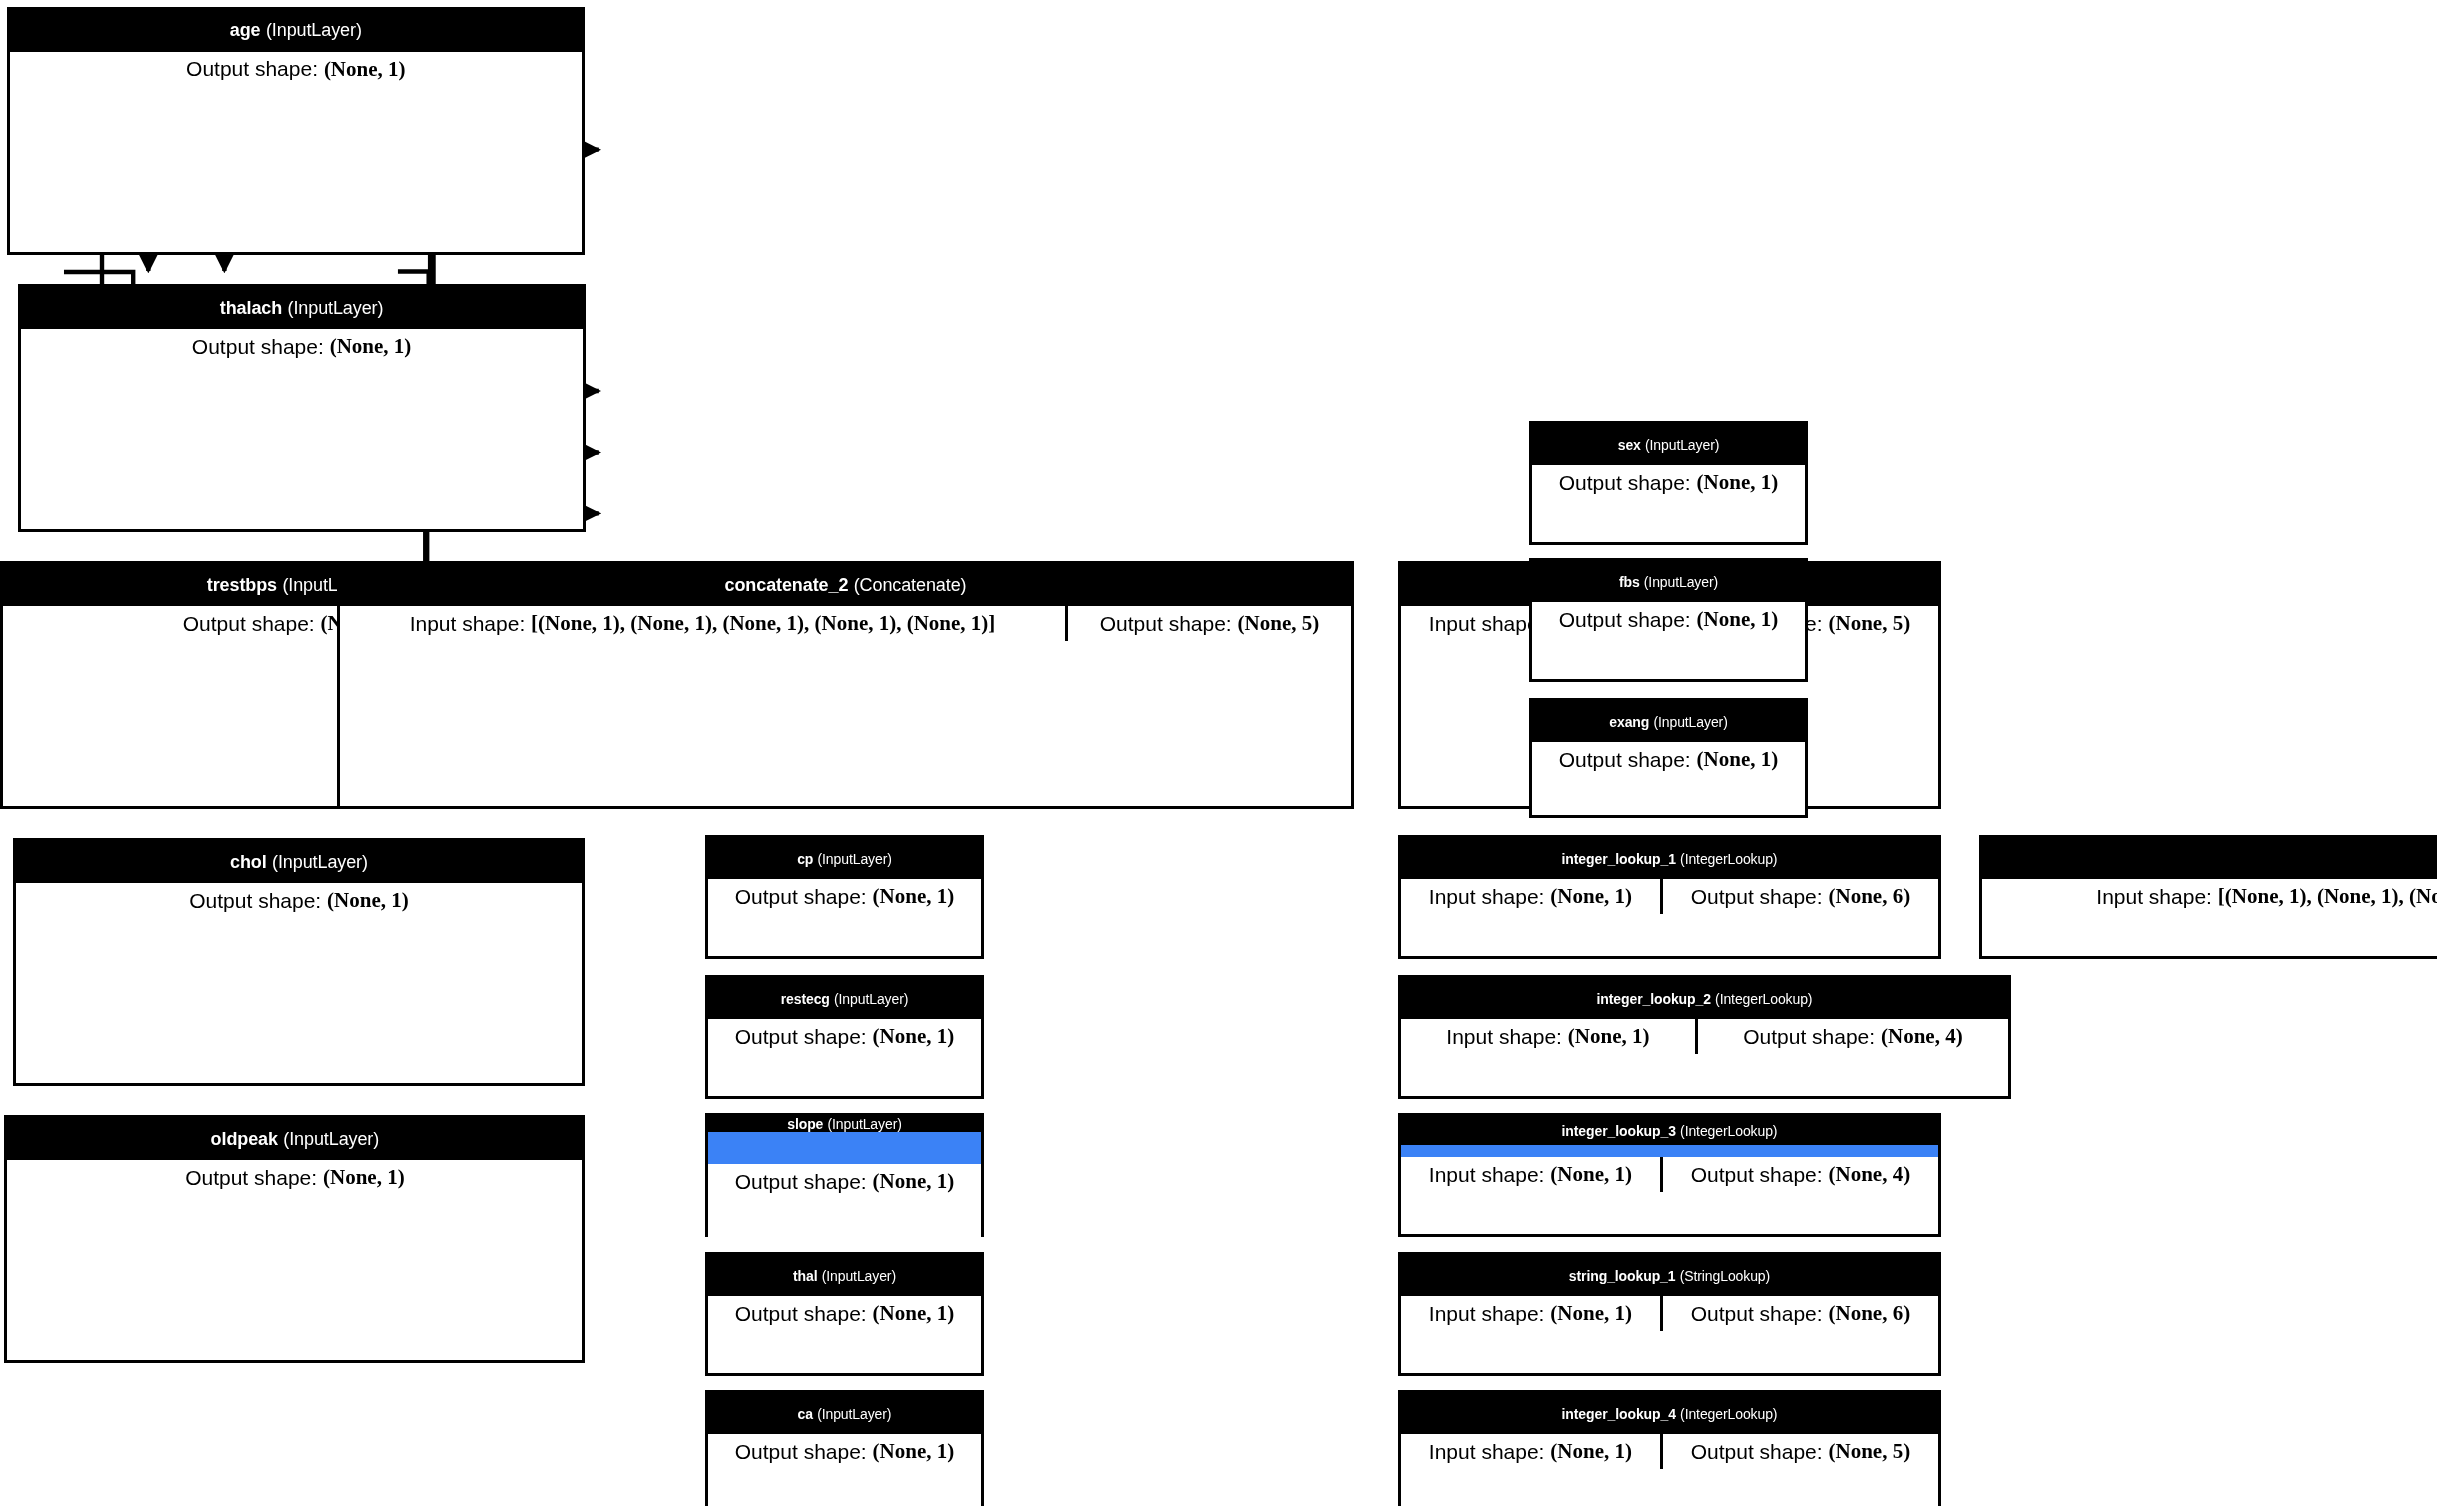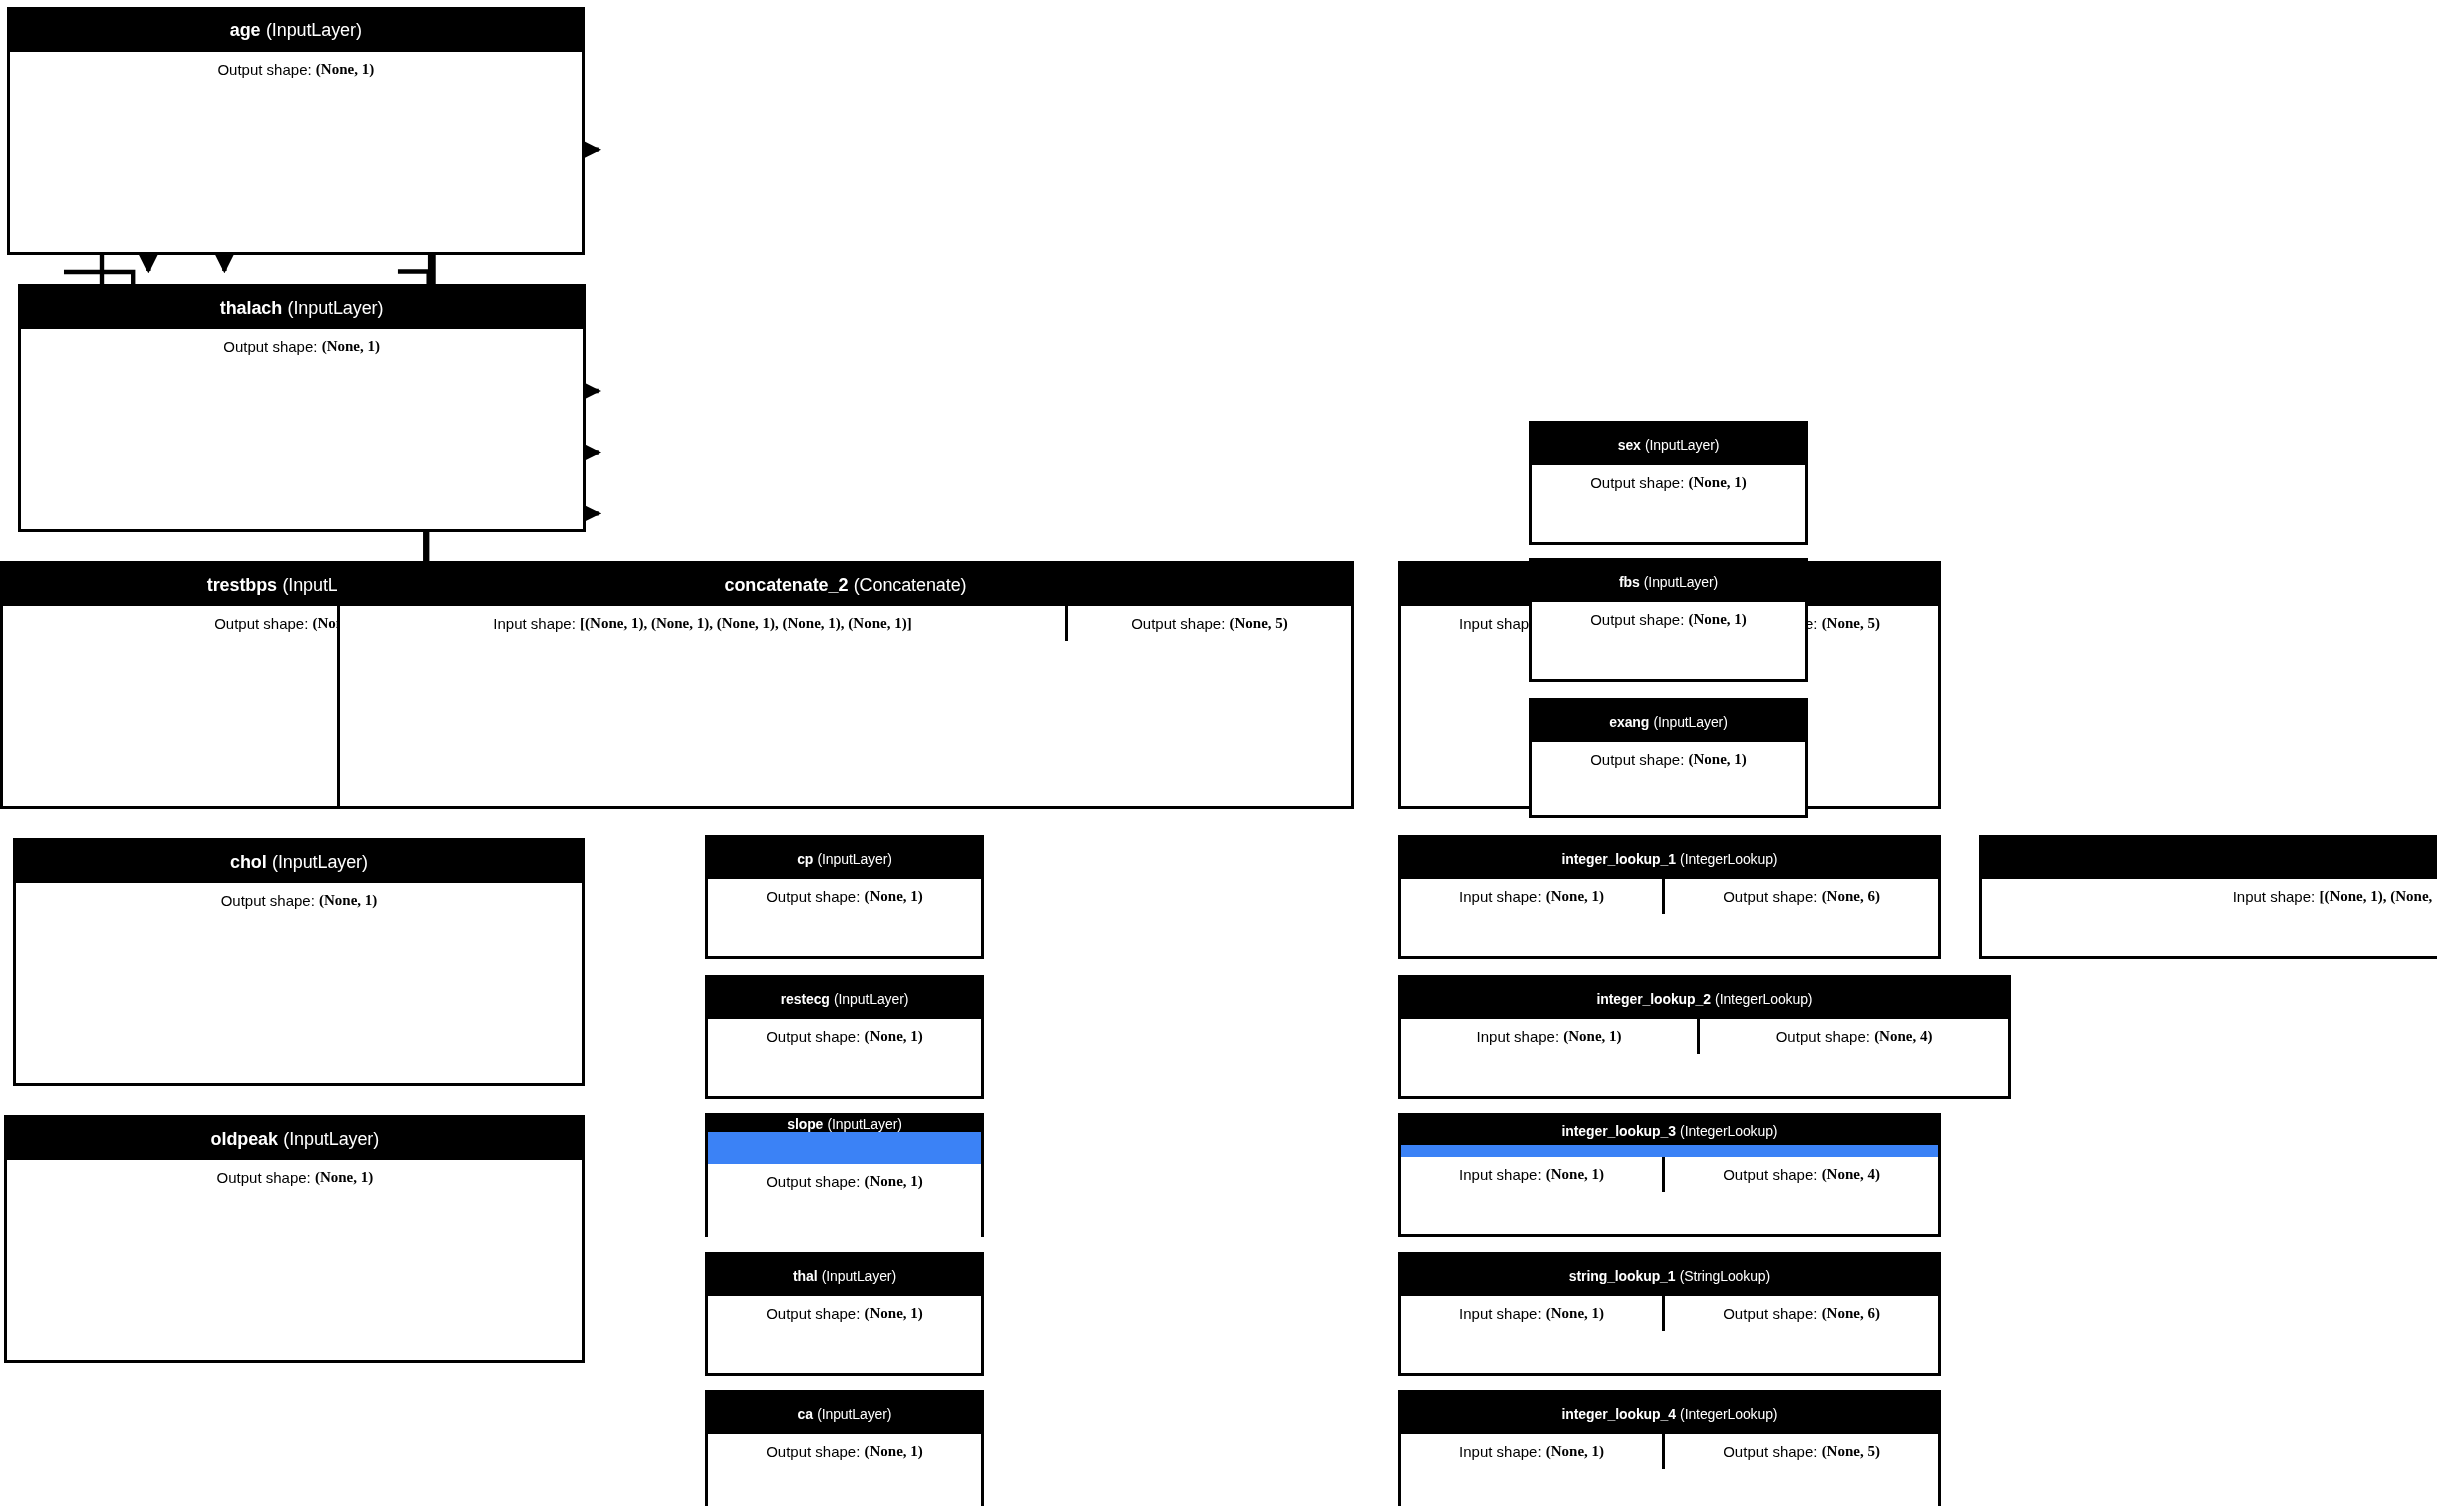--- a/index.html
+++ b/index.html
@@ -73,21 +73,21 @@
   }
   .cell + .cell {
     border-left: 3.4px solid #000000;
   }
   .cell .lbl { font-weight: 400; }
   .cell .val { font-weight: 700; margin-left: 0.28em; font-family: Liberation Serif, serif; }
 
   
   .t-lg { font-size: 18px; height: 42px; }
   .t-md { font-size: 14px; height: 41px; }
-  .b-lg { font-size: 15px; height: 35px; }
+  .b-lg { font-size: 21px; height: 35px; }
 </style>
 </head>
 <body>
 
 <div id="canvas">
 
   <svg id="edge-layer" viewBox="0 0 7119 3089" width="3471" height="1506" xmlns="http://www.w3.org/2000/svg">
     <defs>
       <marker id="ah" viewBox="0 0 10 10" refX="9" refY="5" markerWidth="5.2" markerHeight="5.2" orient="auto-start-reverse" markerUnits="strokeWidth">
         <path d="M 0 0 L 10 5 L 0 10 z" fill="#000"></path>

